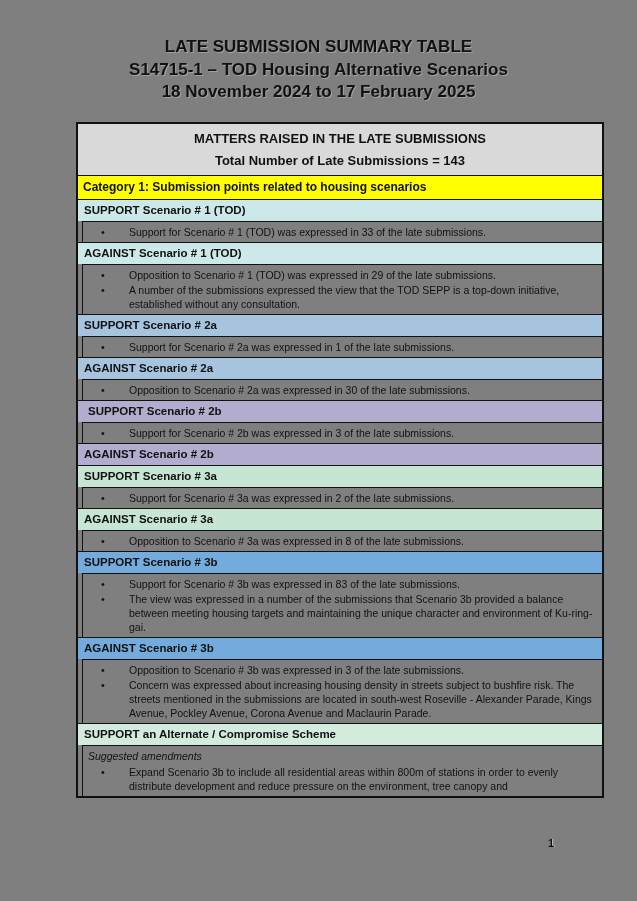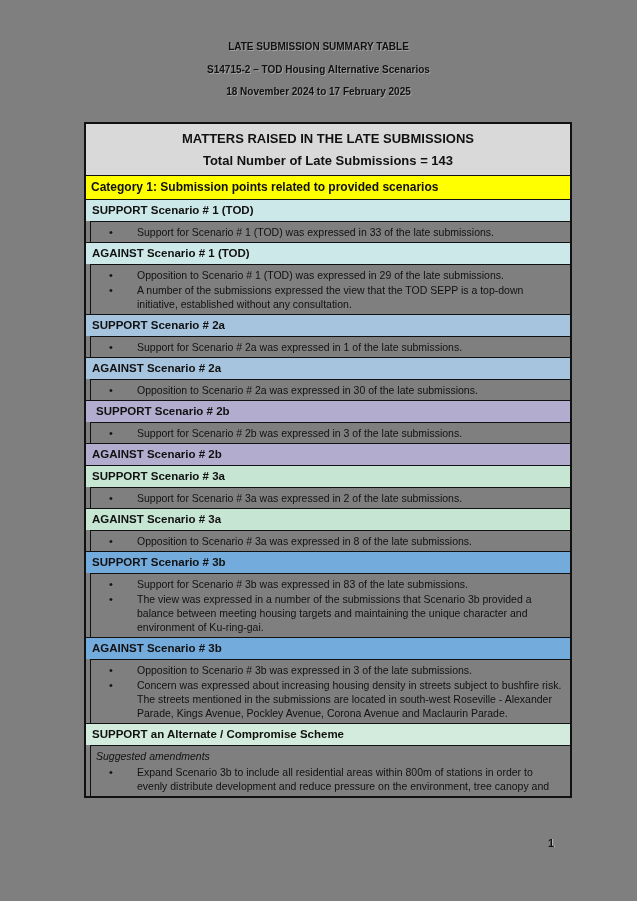--- a/index.html
+++ b/index.html
@@ -13,26 +13,26 @@
   html,body{margin:0;padding:0;}
   body{
     width:637px;height:901px;position:relative;overflow:hidden;
     background:var(--page-bg);
     font-family:"Liberation Sans","DejaVu Sans",sans-serif;
     color:var(--text-color);
   }
   
   .doc-title{
     position:absolute;top:36px;left:0;width:637px;
-    text-align:center;font-weight:bold;font-size:10px;line-height:22.5px;
+    text-align:center;font-weight:bold;font-size:17px;line-height:22.5px;
     text-shadow:1px 1px 0 rgba(255,255,255,0.28);
   }
   
   .table{
-    position:absolute;left:84px;top:122px;width:488px;
+    position:absolute;left:76px;top:122px;width:528px;
     border:2px solid var(--border-color);
     background:transparent;
   }
   .t-header{
     background:var(--header-bg);
     text-align:center;font-weight:bold;font-size:13px;line-height:22px;
     padding:4px 4px 3px 4px;
   }
   .t-category{
     border-top:1px solid var(--border-color);
@@ -69,30 +69,30 @@
     position:absolute;left:548px;top:837px;
     font-size:11px;font-weight:bold;
     text-shadow:1px 0 0 rgba(255,255,255,0.55);
   }
 </style>
 </head>
 <body>
 
 <div class="doc-title">
   <div>LATE SUBMISSION SUMMARY TABLE</div>
-  <div>S14715-2 – TOD Housing Alternative Scenarios</div>
+  <div>S14715-1 – TOD Housing Alternative Scenarios</div>
   <div>18 November 2024 to 17 February 2025</div>
 </div>
 
 <div class="table">
   <div class="t-header">
     <div>MATTERS RAISED IN THE LATE SUBMISSIONS</div>
     <div>Total Number of Late Submissions = 143</div>
   </div>
-  <div class="t-category">Category 1: Submission points related to provided scenarios</div>
+  <div class="t-category">Category 1: Submission points related to housing scenarios</div>
   <div>
   <div class="section">
     <div class="sec-heading" style="background-color: rgb(205, 232, 232);">SUPPORT Scenario # 1 (TOD)</div>
     <div class="sec-body">
 
       <ul class="bullets">
             <li>Support for Scenario # 1 (TOD) was expressed in 33 of the late submissions.</li>
           </ul>
     </div>
   </div>

